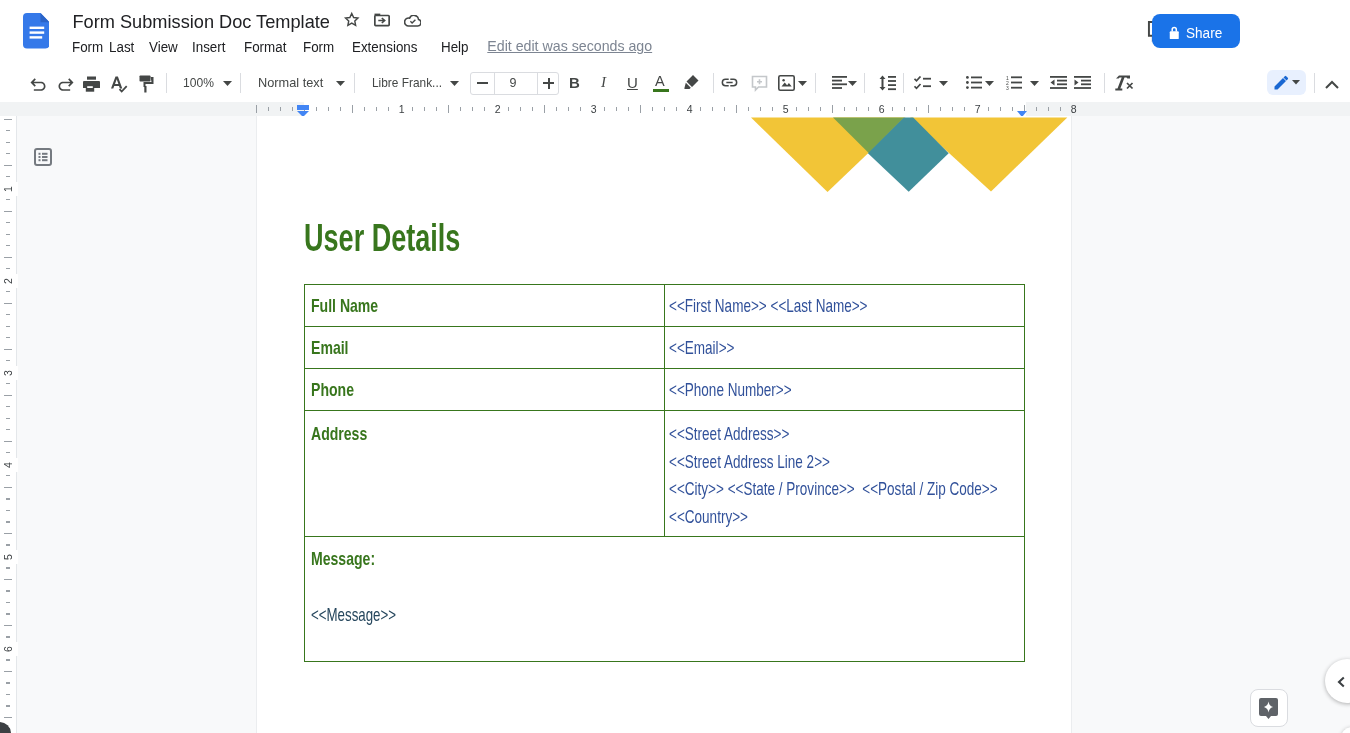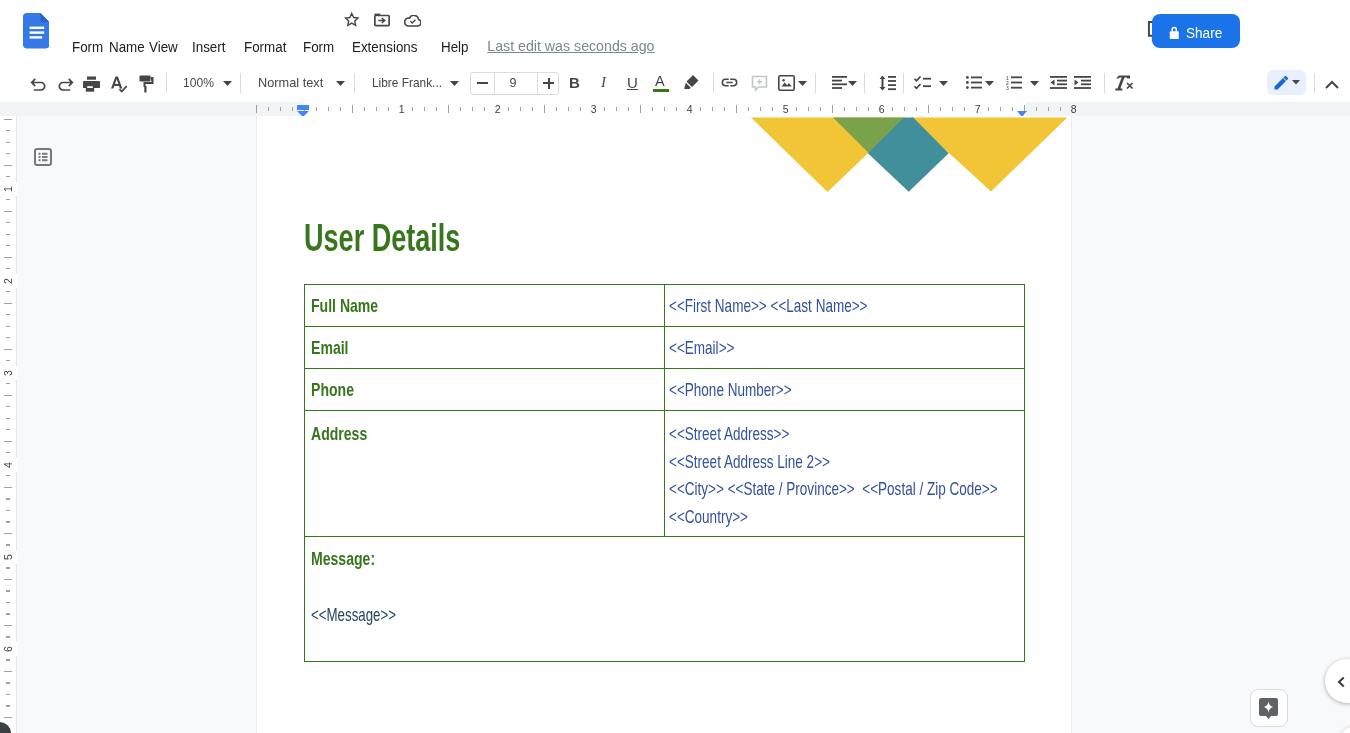--- a/index.html
+++ b/index.html
@@ -11,45 +11,46 @@
 
 <div class="a" style="left:0;top:0;width:1350px;height:66px;background:#fff">
 
   <svg class="a" style="left:22.5px;top:13px" width="26.5" height="35.5" viewBox="0 0 26.5 35.5">
     <path d="M4 0 h13.5 l9 9.3 v22.2 a4 4 0 0 1 -4 4 h-18.5 a4 4 0 0 1 -4 -4 v-27.5 a4 4 0 0 1 4 -4 z" fill="#3579e9"></path>
     <path d="M17.5 0 l9 9.3 h-9 z" fill="#2a63c7"></path>
     <rect x="6.6" y="13.6" width="14.6" height="2.4" fill="#fff"></rect>
     <rect x="6.6" y="18.4" width="14.6" height="2.4" fill="#fff"></rect>
     <rect x="6.6" y="23.2" width="12.6" height="2.4" fill="#fff"></rect>
   </svg>
+  <div class="cond" style="left:72.5px;top:13px;font-size:18.2px;color:#202124;transform:scaleX(1)">Form Submission Doc Template</div>
 
   <svg class="a" style="left:343px;top:11px" width="17.5" height="17.5" viewBox="0 0 24 24" fill="none" stroke="#444746" stroke-width="2">
       <path d="M12 3.5l2.6 5.4 5.9.8-4.3 4.1 1.1 5.8-5.3-2.9-5.3 2.9 1.1-5.8-4.3-4.1 5.9-.8z"></path>
     </svg>
 
   <svg class="a" style="left:373.5px;top:13px" width="16" height="13.5" viewBox="0 0 16 13.5" fill="none" stroke="#444746" stroke-width="1.7">
       <path d="M0.5 0.6 h5.8 v1.9 h-5.8 z" fill="#444746" stroke="none"></path>
       <rect x="0.85" y="2.5" width="14.3" height="10.1" rx="0.8"></rect>
       <path d="M4.3 7.5 h6 M7.8 5 l2.9 2.5 -2.9 2.5" stroke-width="1.6"></path>
     </svg>
 
   <svg class="a" style="left:403.5px;top:14.5px" width="17.5" height="12" viewBox="0 0 26 18" fill="none" stroke="#444746" stroke-width="2.4">
       <path d="M7 16.5 a6 6 0 1 1 1.3-11.8 a7 7 0 0 1 13.4 2 a5 5 0 0 1 -1.2 9.8 z"></path>
       <path d="M9.5 9.5 l2.5 2.5 5-5" stroke-width="2"></path>
     </svg>
 
   <div class="cond mi" style="left:72.3px">Form</div>
-  <div class="cond mi" style="left:108.5px">Name</div>
+  <div class="cond mi" style="left:108.5px">Last</div>
   <div class="cond mi" style="left:149px">View</div>
   <div class="cond mi" style="left:191.5px">Insert</div>
   <div class="cond mi" style="left:243.6px">Format</div>
   <div class="cond mi" style="left:302.7px">Form</div>
   <div class="cond mi" style="left:352.4px">Extensions</div>
   <div class="cond mi" style="left:441px">Help</div>
-  <div class="cond" style="left:487.3px;top:39px;font-size:14.2px;color:#7d8592;text-decoration:underline;transform:scaleX(1)">Last edit was seconds ago</div>
+  <div class="cond" style="left:487.3px;top:39px;font-size:14.2px;color:#7d8592;text-decoration:underline;transform:scaleX(1)">Edit edit was seconds ago</div>
 
   <svg class="a" style="left:1146px;top:19px" width="23.5" height="23.5" viewBox="0 0 24 24" fill="none" stroke="#444746" stroke-width="2">
       <path d="M3 3 h18 v14 h-10 l-4 4 v-4 h-4 z"></path>
       <path d="M7 7 h10 M7 10.5 h10 M7 14 h6.5" stroke-width="1.7"></path>
     </svg>
 
   <div class="a" style="left:1152px;top:14px;width:88px;height:34px;background:#1a73e8;border-radius:8px">
     <svg class="a" style="left:16.5px;top:11.5px" width="10.5" height="13.5" viewBox="0 0 10.5 13.5">
         <path d="M3.2 5.4 V3.6 a2.05 2.05 0 0 1 4.1 0 V5.4" fill="none" stroke="#fff" stroke-width="1.5"></path>
         <rect x="0.75" y="5.2" width="9" height="8" rx="1" fill="#fff"></rect>

